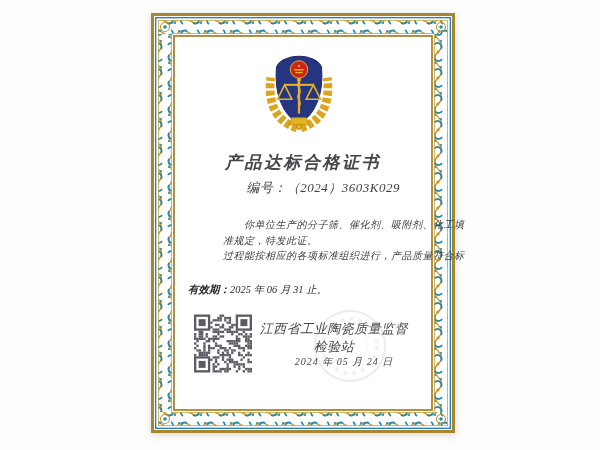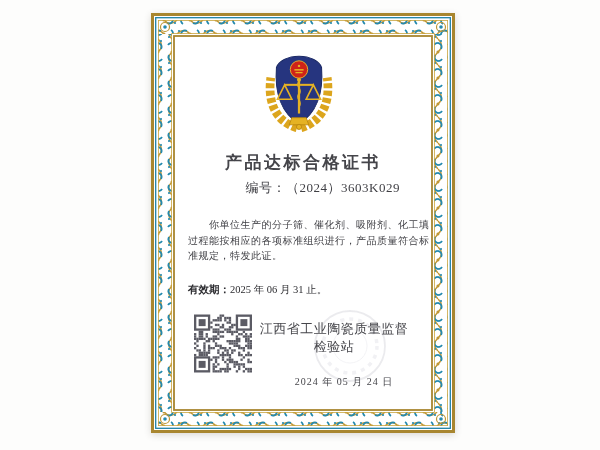--- a/index.html
+++ b/index.html
@@ -9,21 +9,21 @@
     font-family:"Liberation Serif","DejaVu Serif",serif;
     position:relative;overflow:hidden;
   }
   .page{position:absolute;inset:0;}
   .certificate{
     position:absolute;left:151px;top:13px;width:304px;height:420px;
     background:var(--paper,#fff);
     box-shadow:0 2px 7px rgba(60,55,40,.18);
   }
   .border-svg{position:absolute;inset:0;width:304px;height:420px;}
-  .content{position:absolute;inset:0;}
+  .content{position:absolute;inset:0;font-style:italic;}
 
   
   .vg{stroke:var(--vine-gold);}
   .vt{stroke:var(--vine-teal);}
   .vt-f{fill:var(--vine-teal);}
   .vg-f{fill:var(--vine-gold);}
 
   .emblem{position:absolute;left:110px;top:37px;width:76px;height:82px;}
   .em-navy{fill:var(--emblem-navy);}
   .em-red{fill:var(--emblem-red);}
@@ -43,39 +43,39 @@
     position:absolute;top:183px;left:37px;
     font-size:10.5px;color:#333337;letter-spacing:1px;
   }
   .body-par{
     position:absolute;top:204px;left:37px;width:222px;
     font-size:10px;color:var(--text-body);
   }
   .body-line{
     height:15.5px;line-height:15.5px;
     text-align:justify;text-align-last:justify;
-    letter-spacing:.5px;white-space:nowrap;
+    letter-spacing:.5px;white-space:nowrap;margin-left:35px;
   }
   .body-line.first{padding-left:21px;width:201px;}
   .body-line.last{text-align-last:left;}
   .validity{
     position:absolute;top:270px;left:37px;
     font-size:10.5px;color:#2c2c30;
   }
   .validity b{font-weight:700;text-align:center;}
   .qr{position:absolute;left:43px;top:300px;width:58px;height:61px;}
   .qrm{fill:var(--qr-gray);}
   .qrw{fill:#ffffff;}
   .issuer{
     position:absolute;top:307px;left:103px;width:160px;
     text-align:center;font-size:13px;color:#45454a;letter-spacing:.5px;
   }
   .issue-date{
     position:absolute;top:342px;left:113px;width:160px;
-    text-align:center;font-size:10px;color:#45454a;letter-spacing:1px;margin-top:20px;
+    text-align:center;font-size:10px;color:#45454a;letter-spacing:1px;
   }
   .seal{position:absolute;left:160px;top:294px;width:78px;height:78px;opacity:.75;}
 </style>
 </head>
 <body>
 
 <div class="page">
   <div class="certificate">
 
     <svg class="border-svg" viewBox="0 0 304 420" aria-hidden="true">
@@ -138,22 +138,22 @@
 
       <h1 class="title">产品达标合格证书</h1>
 
       <div class="serial">
         <span>编号：</span><span>（2024）3603K029</span>
       </div>
 
 
       <div class="body-par">
         <div class="body-line first">你单位生产的分子筛、催化剂、吸附剂、化工填</div>
+        <div class="body-line last">准规定，特发此证。</div>
         <div class="body-line">过程能按相应的各项标准组织进行，产品质量符合标</div>
-        <div class="body-line last">准规定，特发此证。</div>
       </div>
 
       <div class="validity">
         <b>有效期：</b><span>2025 年 06 月 31 止。</span>
       </div>
 
       <svg class="seal" viewBox="0 0 78 78" aria-hidden="true">
         <circle cx="39" cy="39" r="35" fill="none" stroke="var(--seal-gray)" stroke-width="1.8" opacity=".8"></circle>
         <circle cx="39" cy="39" r="27" fill="none" stroke="#e4e4e9" stroke-width="3.5" stroke-dasharray="4 5" opacity=".7"></circle>
         <circle cx="39" cy="39" r="17" fill="none" stroke="#e8e8ed" stroke-width="1" opacity=".7"></circle>

